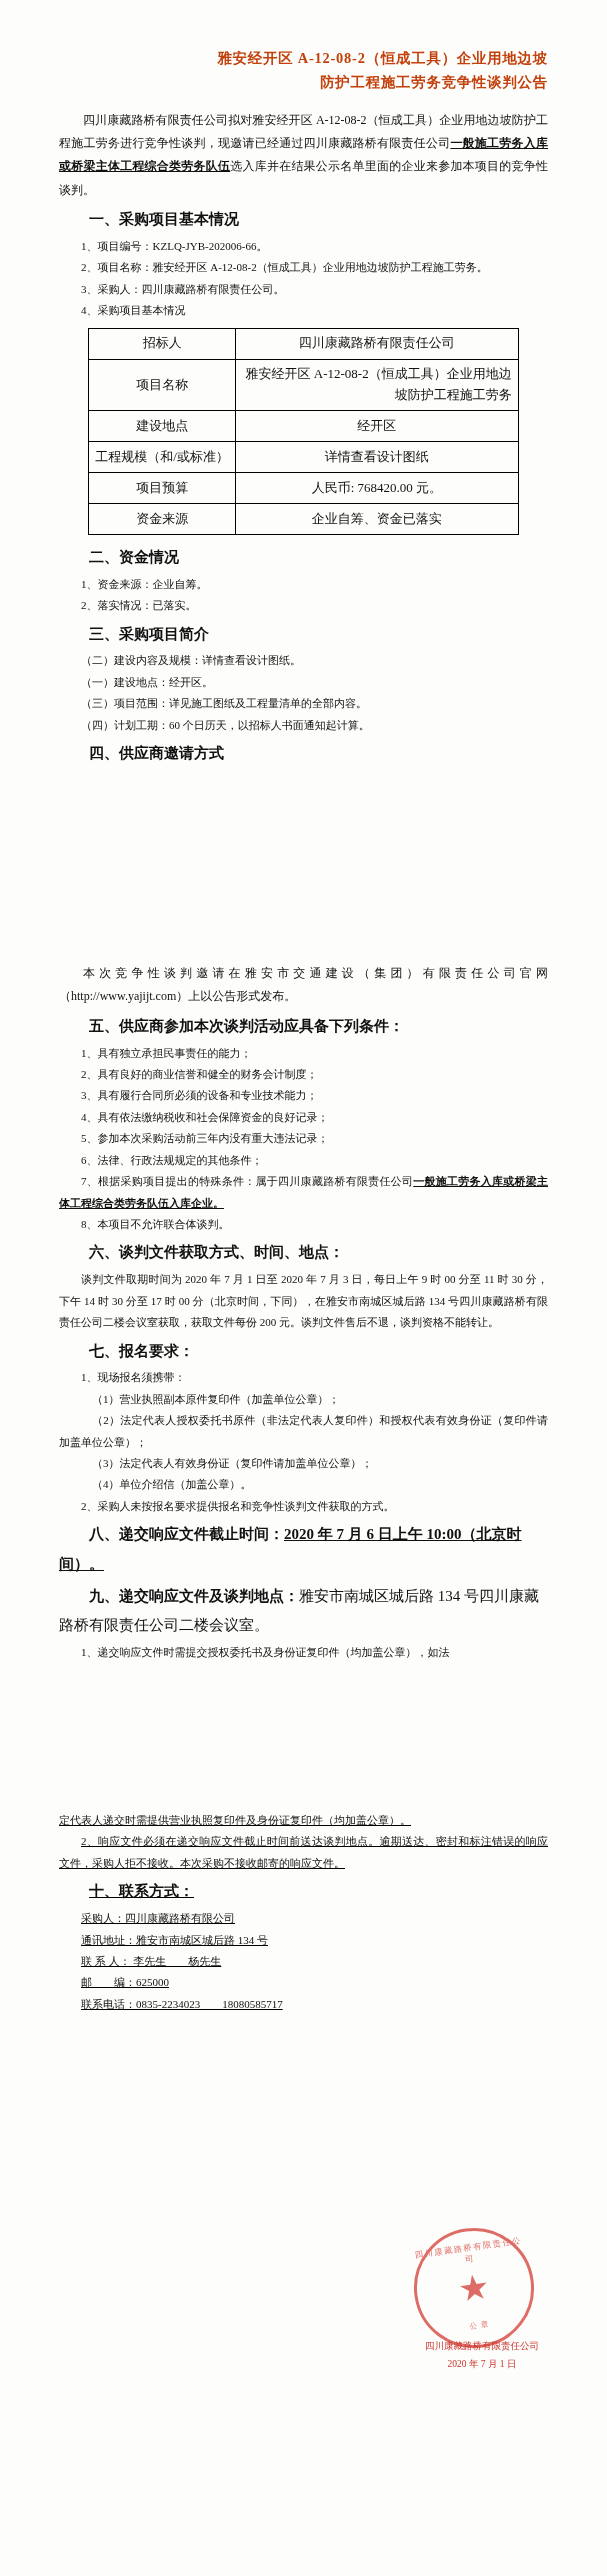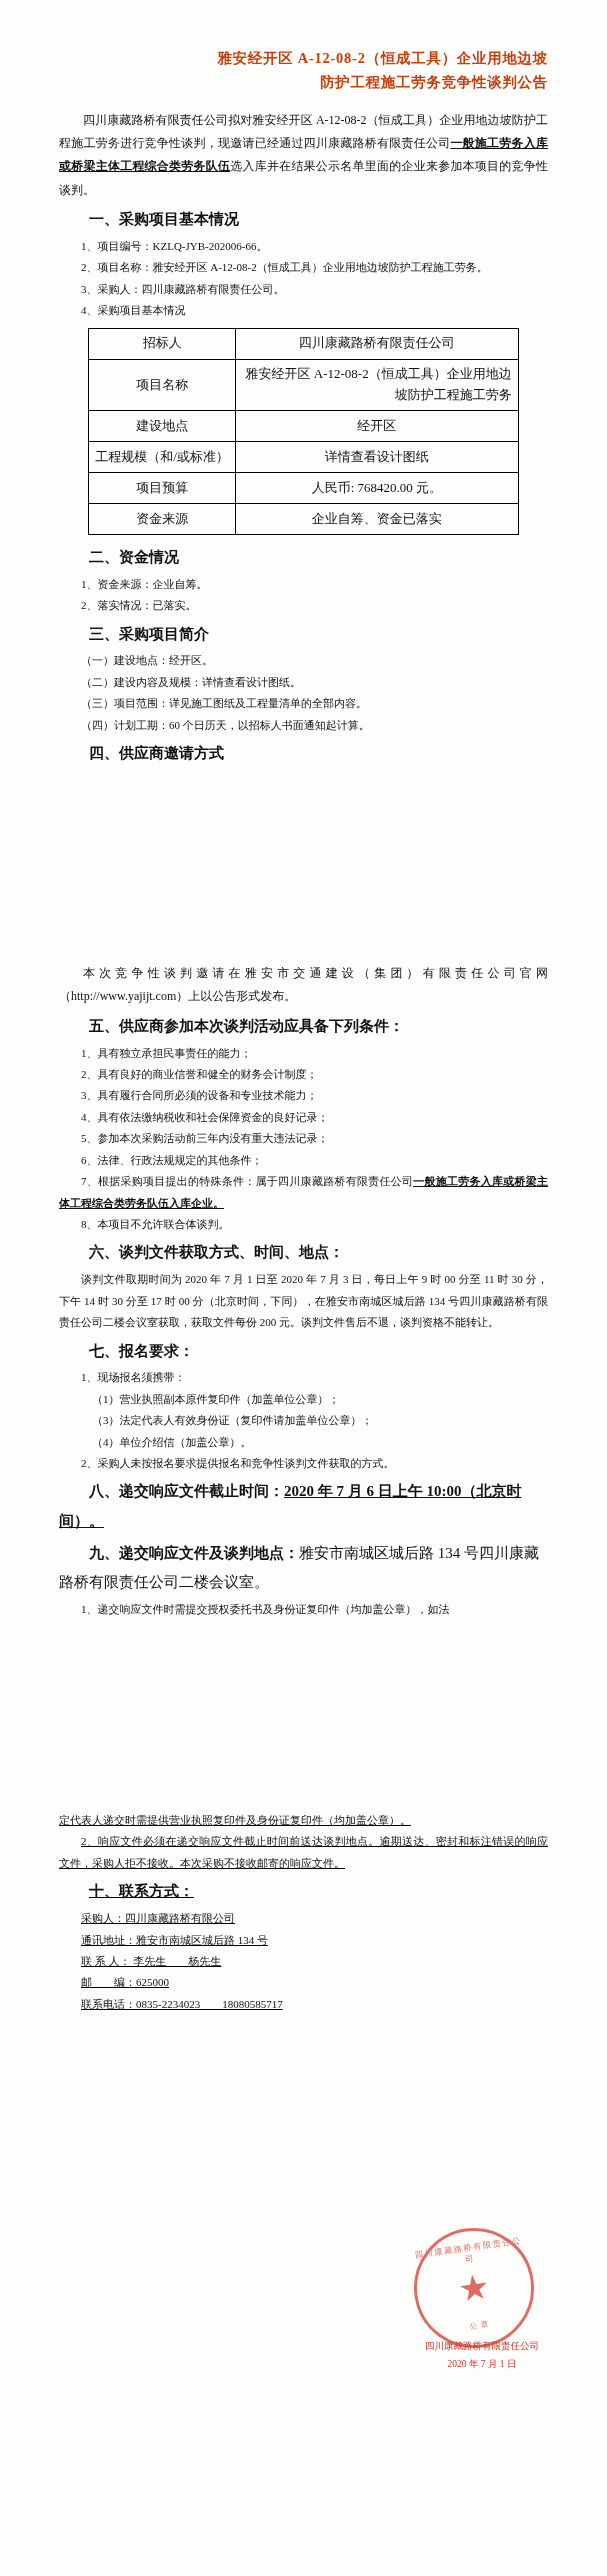--- a/index.html
+++ b/index.html
@@ -159,22 +159,22 @@
         <td class="value">企业自筹、资金已落实</td>
       </tr>
     </tbody>
       </table>
 
     <p class="sec-head">二、资金情况</p>
     <p class="item">1、资金来源：企业自筹。</p>
     <p class="item">2、落实情况：已落实。</p>
 
     <p class="sec-head">三、采购项目简介</p>
+    <p class="item">（二）建设内容及规模：详情查看设计图纸。</p>
     <p class="item">（一）建设地点：经开区。</p>
-    <p class="item">（二）建设内容及规模：详情查看设计图纸。</p>
     <p class="item">（三）项目范围：详见施工图纸及工程量清单的全部内容。</p>
     <p class="item">（四）计划工期：60 个日历天，以招标人书面通知起计算。</p>
 
     <p class="sec-head">四、供应商邀请方式</p>
   </div>
 
   <div class="sheet p2">
     <p class="para">本次竞争性谈判邀请在雅安市交通建设（集团）有限责任公司官网（http://www.yajijt.com）上以公告形式发布。</p>
 
     <p class="sec-head">五、供应商参加本次谈判活动应具备下列条件：</p>
@@ -188,20 +188,21 @@
       <span>7、根据采购项目提出的特殊条件：属于四川康藏路桥有限责任公司</span><span class="bold-u">一般施工劳务入库或桥梁主体工程综合类劳务队伍入库企业。</span>
     </p>
     <p class="item">8、本项目不允许联合体谈判。</p>
 
     <p class="sec-head">六、谈判文件获取方式、时间、地点：</p>
     <p class="item">谈判文件取期时间为 2020 年 7 月 1 日至 2020 年 7 月 3 日，每日上午 9 时 00 分至 11 时 30 分，下午 14 时 30 分至 17 时 00 分（北京时间，下同），在雅安市南城区城后路 134 号四川康藏路桥有限责任公司二楼会议室获取，获取文件每份 200 元。谈判文件售后不退，谈判资格不能转让。</p>
 
     <p class="sec-head">七、报名要求：</p>
     <p class="item">1、现场报名须携带：</p>
     <p class="item ind3">（1）营业执照副本原件复印件（加盖单位公章）；</p>
+    <p class="item ind3">（2）法定代表人授权委托书原件（非法定代表人复印件）和授权代表有效身份证（复印件请加盖单位公章）；</p>
     <p class="item ind3">（3）法定代表人有效身份证（复印件请加盖单位公章）；</p>
     <p class="item ind3">（4）单位介绍信（加盖公章）。</p>
     <p class="item">2、采购人未按报名要求提供报名和竞争性谈判文件获取的方式。</p>
 
     <p class="sec-head">
       <span>八、递交响应文件截止时间：</span><span class="bold-u">2020 年 7 月 6 日上午 10:00（北京时间）。</span>
     </p>
 
     <p class="sec-head">
       <span>九、递交响应文件及谈判地点：</span><span style="font-weight:normal">雅安市南城区城后路 134 号四川康藏路桥有限责任公司二楼会议室。</span>

